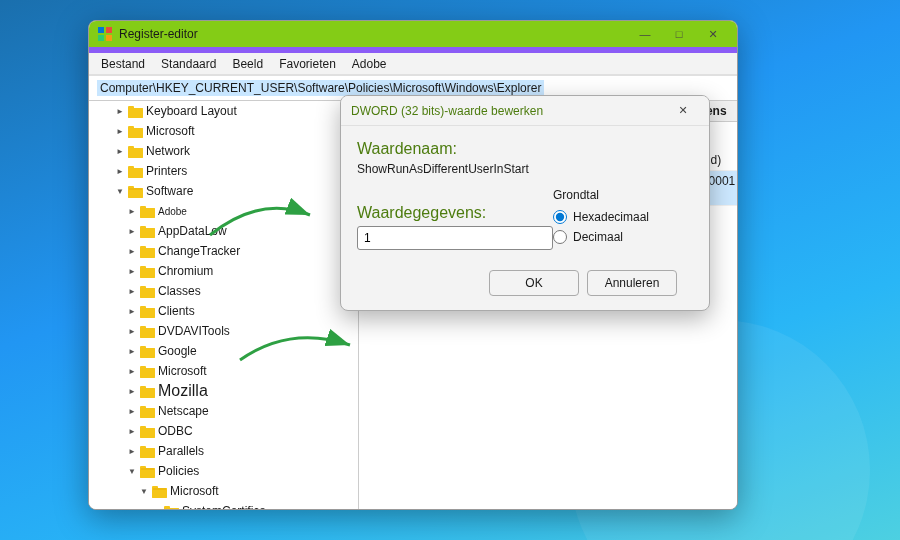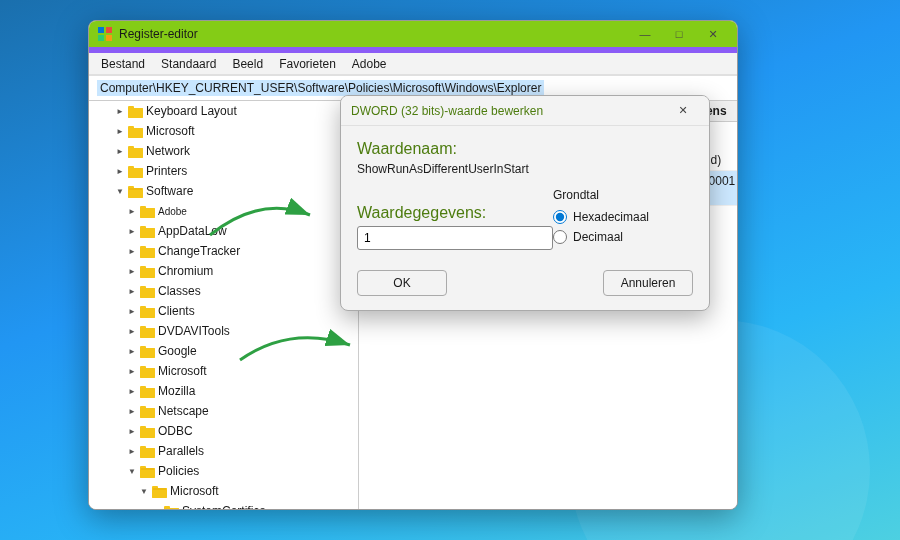--- a/index.html
+++ b/index.html
@@ -260,23 +260,23 @@
       font-size: 12px;
       color: #1a1a1a;
     }
     .radio-input {
       accent-color: #0078d4;
       width: 14px;
       height: 14px;
     }
     .dialog-footer {
       display: flex;
-      justify-content: space-between;
+      justify-content: flex-end;
       gap: 8px;
-      padding: 8px 16px 14px;
+      padding: 8px 32px 14px;
     }
     .dialog-btn {
       width: 90px;
       height: 26px;
       border: 1px solid #aaa;
       border-radius: 4px;
       background: #f3f3f3;
       font-size: 12px;
       cursor: pointer;
       color: #1a1a1a;
@@ -518,21 +518,21 @@
           <div class="tree-item" style="padding-left: 36px;">
     <span class="chevron" style="font-size:8px;color:#555;">►</span>
     <span class="folder-icon">
               <svg width="15" height="13" viewBox="0 0 15 13" fill="none">
   <rect x="0" y="3" width="15" height="10" rx="1" fill="#f5c518"></rect>
   <rect x="0" y="3" width="15" height="10" rx="1" fill="#f5c518" opacity="0.9"></rect>
   <rect x="0" y="1" width="6" height="4" rx="1" fill="#f5c518"></rect>
 
 </svg>
             </span>
-    <span style="font-size:12px;">Mozilla</span>
+    <span style="font-size:16px;">Mozilla</span>
   </div>
           <div class="tree-item" style="padding-left: 36px;">
     <span class="chevron" style="font-size:8px;color:#555;">►</span>
     <span class="folder-icon">
               <svg width="15" height="13" viewBox="0 0 15 13" fill="none">
   <rect x="0" y="3" width="15" height="10" rx="1" fill="#f5c518"></rect>
   <rect x="0" y="3" width="15" height="10" rx="1" fill="#f5c518" opacity="0.9"></rect>
   <rect x="0" y="1" width="6" height="4" rx="1" fill="#f5c518"></rect>
 
 </svg>

